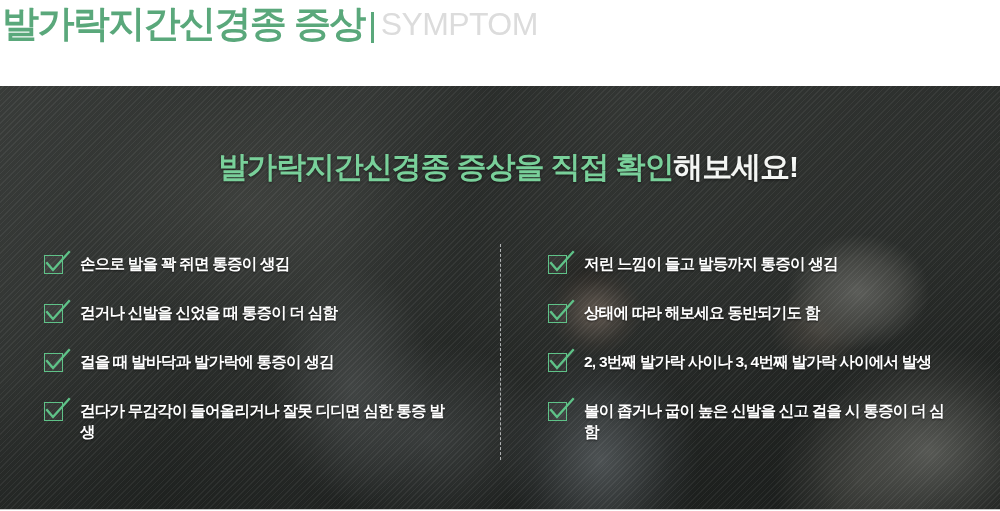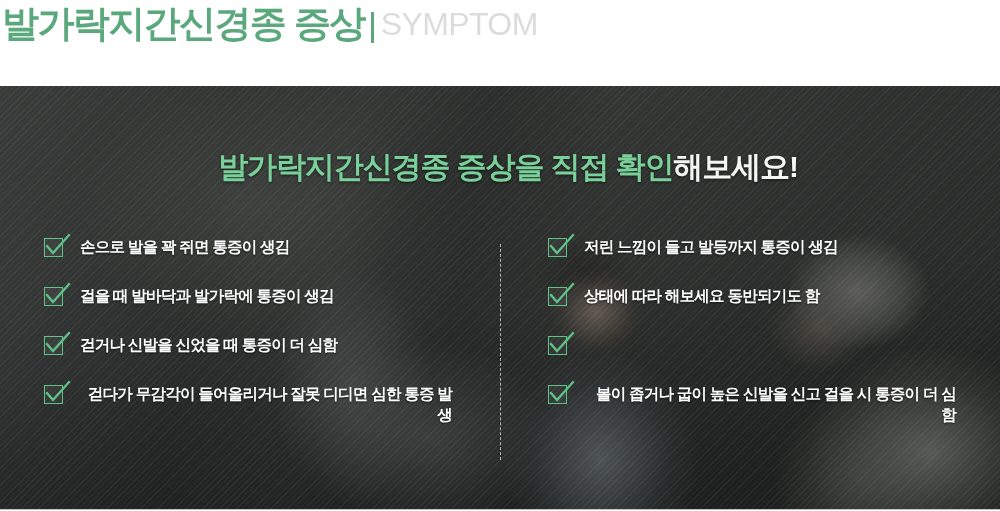--- a/index.html
+++ b/index.html
@@ -165,22 +165,21 @@
     position: absolute;
     left: 500px;
     top: 8px;
     width: 0;
     height: 216px;
     border-left: 1px dashed rgba(225,227,228,0.72);
   }
 
   .col {
     position: absolute;
-    top: 0;
-    text-align: right;
+    top: 17px;
   }
   .col-left  { left: 44px;  width: 420px; }
   .col-right { left: 548px; width: 420px; }
 
   .item {
     display: flex;
     align-items: flex-start;
     margin-bottom: 23px;
     min-height: 26px;
   }
@@ -250,38 +249,38 @@
           </span>
           <span class="item-text">손으로 발을 꽉 쥐면 통증이 생김</span>
         </div>
 
         <div class="item">
           <span class="checkbox">
             <svg viewBox="0 0 28 26" fill="none" aria-hidden="true">
               <path d="M4 13 L10 20 L26 2" stroke="#5fc288" stroke-width="2.3" stroke-linecap="square" fill="none"></path>
             </svg>
           </span>
+          <span class="item-text">걷거나 신발을 신었을 때 통증이 더 심함</span>
+        </div>
+
+        <div class="item">
+          <span class="checkbox">
+            <svg viewBox="0 0 28 26" fill="none" aria-hidden="true">
+              <path d="M4 13 L10 20 L26 2" stroke="#5fc288" stroke-width="2.3" stroke-linecap="square" fill="none"></path>
+            </svg>
+          </span>
           <span class="item-text">걸을 때 발바닥과 발가락에 통증이 생김</span>
         </div>
 
         <div class="item">
           <span class="checkbox">
             <svg viewBox="0 0 28 26" fill="none" aria-hidden="true">
               <path d="M4 13 L10 20 L26 2" stroke="#5fc288" stroke-width="2.3" stroke-linecap="square" fill="none"></path>
             </svg>
           </span>
-          <span class="item-text">걷거나 신발을 신었을 때 통증이 더 심함</span>
-        </div>
-
-        <div class="item">
-          <span class="checkbox">
-            <svg viewBox="0 0 28 26" fill="none" aria-hidden="true">
-              <path d="M4 13 L10 20 L26 2" stroke="#5fc288" stroke-width="2.3" stroke-linecap="square" fill="none"></path>
-            </svg>
-          </span>
           <span class="item-text">걷다가 무감각이 들어올리거나 잘못 디디면 심한 통증 발생</span>
         </div>
 
       </div>
 
       <div class="col col-right">
 
         <div class="item">
           <span class="checkbox">
             <svg viewBox="0 0 28 26" fill="none" aria-hidden="true">
@@ -299,20 +298,21 @@
           </span>
           <span class="item-text">상태에 따라 해보세요 동반되기도 함</span>
         </div>
 
         <div class="item">
           <span class="checkbox">
             <svg viewBox="0 0 28 26" fill="none" aria-hidden="true">
               <path d="M4 13 L10 20 L26 2" stroke="#5fc288" stroke-width="2.3" stroke-linecap="square" fill="none"></path>
             </svg>
           </span>
+          <span class="item-text">2, 3번째 발가락 사이나 3, 4번째 발가락 사이에서 발생</span>
         </div>
 
         <div class="item">
           <span class="checkbox">
             <svg viewBox="0 0 28 26" fill="none" aria-hidden="true">
               <path d="M4 13 L10 20 L26 2" stroke="#5fc288" stroke-width="2.3" stroke-linecap="square" fill="none"></path>
             </svg>
           </span>
           <span class="item-text">볼이 좁거나 굽이 높은 신발을 신고 걸을 시 통증이 더 심함</span>
         </div>

